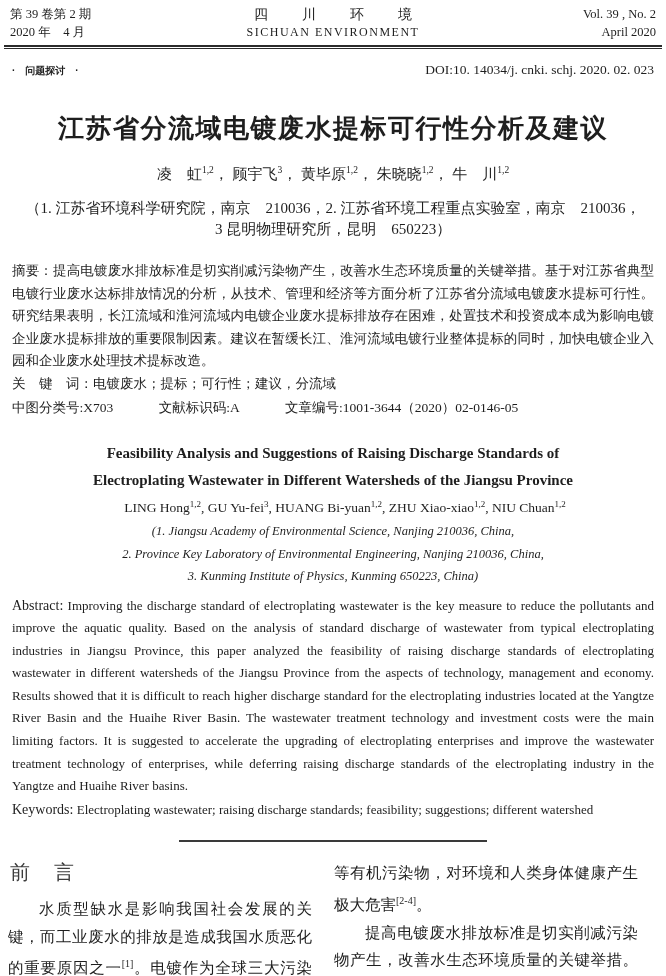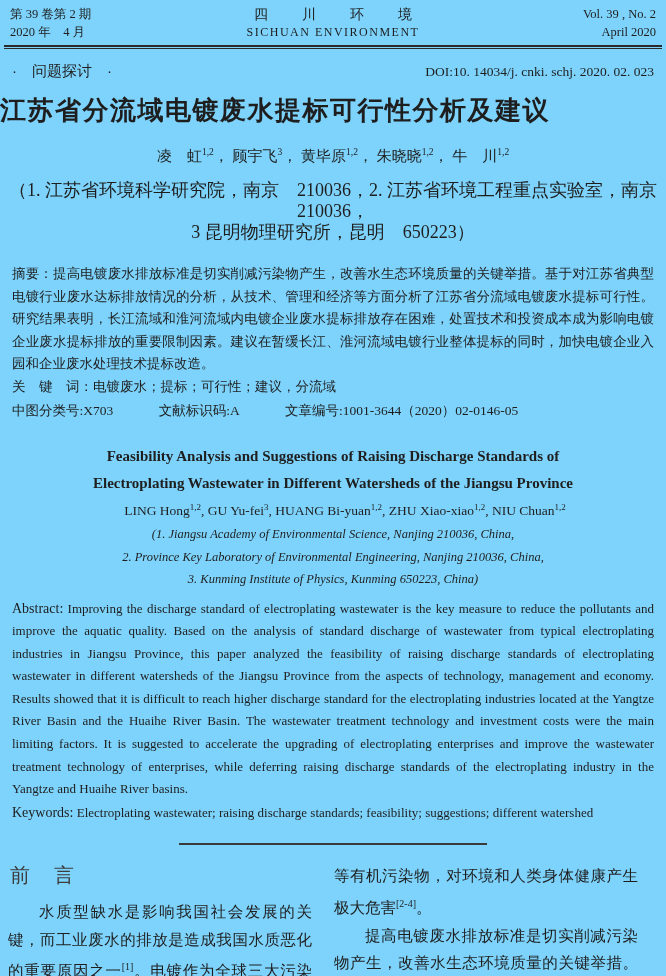--- a/index.html
+++ b/index.html
@@ -1,45 +1,45 @@
 <!DOCTYPE html>
 <html><head>
 <meta charset="utf-8">
 <style>
   * { margin:0; padding:0; box-sizing:border-box; }
   html,body { background:#e8e8e8; }
   .page {
     position:relative;
     width:666px; height:976px;
     margin:0 auto;
-    background:#7dd3fc;
+    background:#ffffff;
     color:#1e1e1e;
     font-family:"Liberation Serif","DejaVu Serif",serif;
     overflow:hidden;
   }
   .b { font-weight:normal; }
 
   
   .hdr-top { display:flex; justify-content:space-between; align-items:flex-start; padding:6px 10px 4px 10px; }
   .hdr-left, .hdr-right { font-size:12.5px; line-height:17.5px; width:150px; }
   .hdr-right { text-align:right; }
   .hdr-center { text-align:center; flex:1; }
   .journal-cn { font-size:14px; letter-spacing:10px; text-indent:10px; }
   .journal-en { font-size:12px; letter-spacing:1.5px; margin-top:1px; }
   .rule-thick { border-top:2px solid #2b2b2b; margin:0 4px; }
   .rule-thin  { border-top:1px solid #2b2b2b; margin:1px 4px 0 4px; }
   .hdr-row2 { display:flex; justify-content:space-between; align-items:baseline; padding:13px 12px 0 12px; }
-  .column-label { font-family:"Liberation Sans","DejaVu Sans",sans-serif; font-weight:normal; font-size:15px; }
+  .column-label { font-family:"Liberation Sans","DejaVu Sans",sans-serif; font-weight:bold; font-size:10px; }
   .doi { font-size:13.5px; }
 
   
-  .title-cn { margin-top:12px; font-size:26px; font-weight:bold; letter-spacing:1.5px; }
+  .title-cn { margin-top:33px; text-align:center; font-size:26px; font-weight:bold; letter-spacing:1.5px; }
   .authors { margin-top:19px; text-align:center; font-size:15px; }
   .authors sup { font-size:9.5px; }
-  .affils-cn { margin-top:14px; text-align:center; font-size:18px; line-height:21px; }
+  .affils-cn { margin-top:14px; text-align:center; font-size:15px; line-height:21px; }
 
   
   .abs-cn { margin:20px 12px 0 12px; font-size:13.5px; line-height:22.5px; text-align:justify; }
   .kw-cn { margin:0 12px; font-size:13.5px; line-height:22.5px; }
   .meta-line { margin:2px 12px 0 12px; font-size:13.5px; line-height:22.5px; }
   .meta-item { display:inline-block; margin-right:42px; }
   .meta-item:last-child { margin-right:0; }
 
   
   .title-en { margin-top:20px; text-align:center; font-size:15px; font-weight:bold; line-height:27px; padding:0 40px; }

